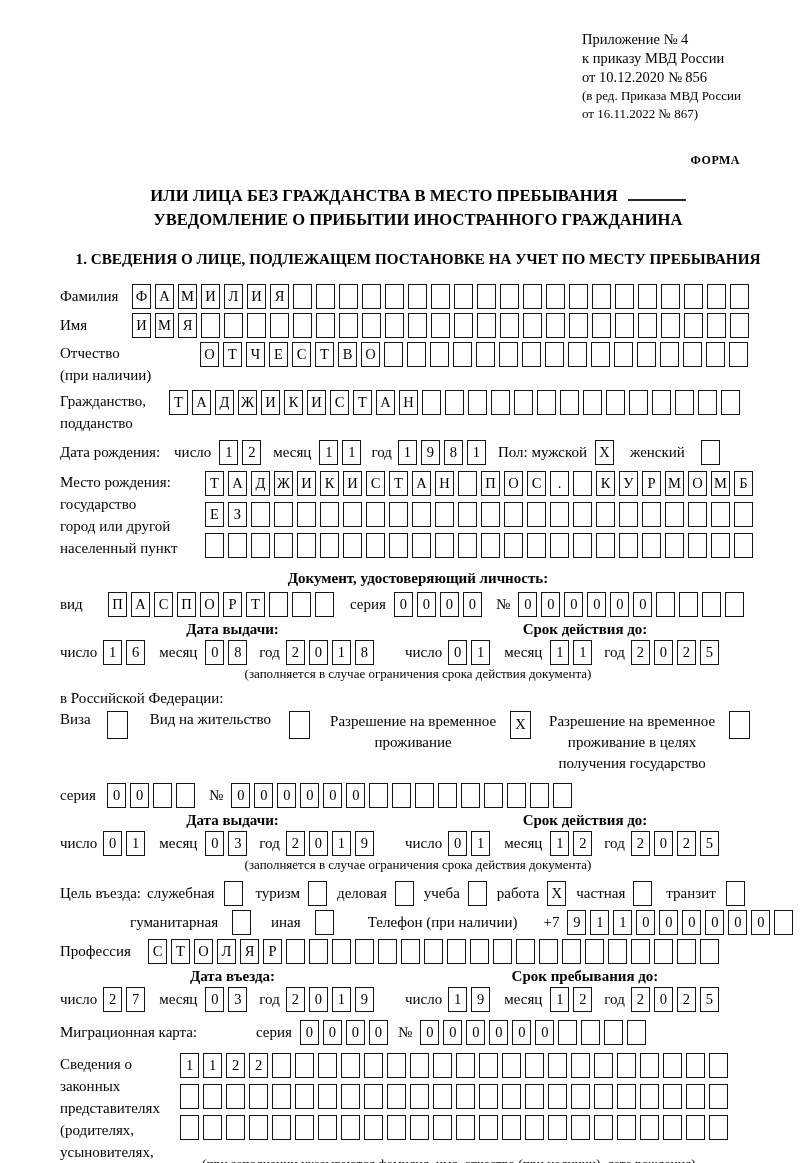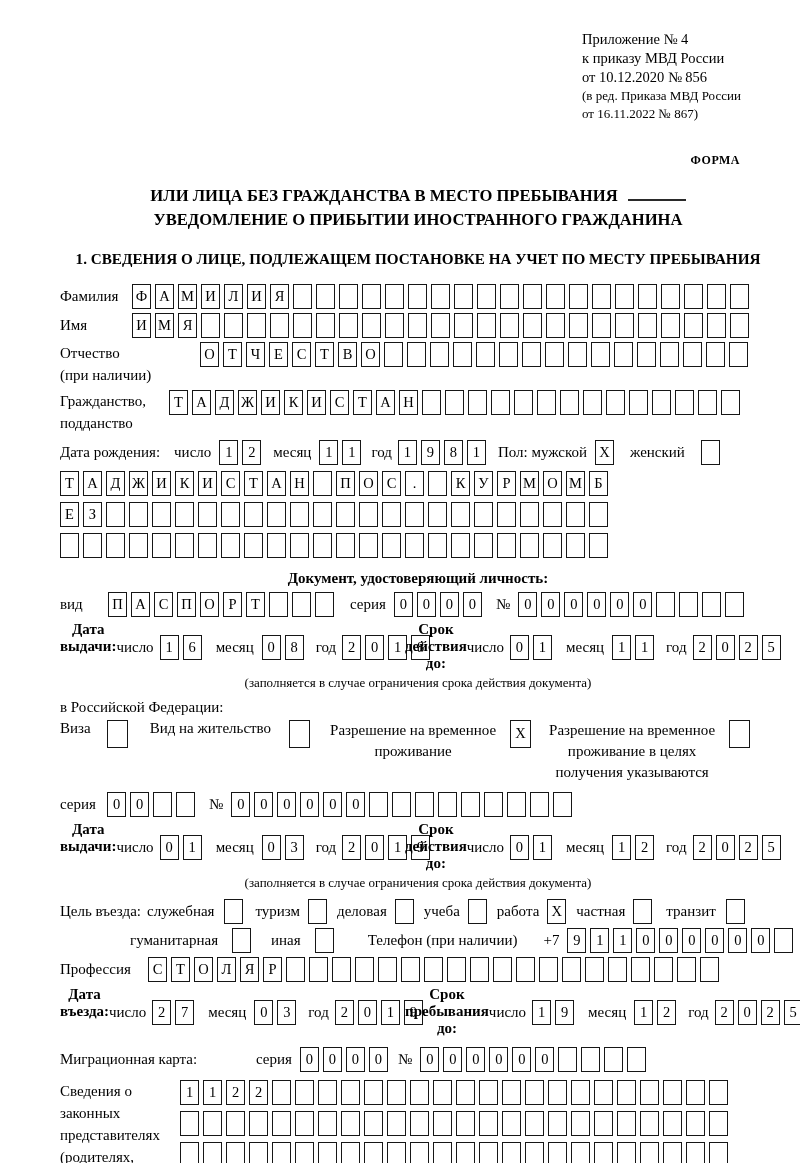--- a/index.html
+++ b/index.html
@@ -41,21 +41,21 @@
   .chkbig .cb { width:21px; height:28px; line-height:25px; }
 
   .ml6{margin-left:6px;} .ml8{margin-left:8px;} .ml10{margin-left:10px;} .ml12{margin-left:12px;}
   .ml14{margin-left:14px;} .ml16{margin-left:16px;} .ml18{margin-left:18px;}
 
   
   .center-bold { text-align:center; font-weight:bold; margin:6px 0 5px 0; }
 
   
   .datepair { display:flex; margin-top:2px; }
-  .dcol { display:flex; }
+  .dcol { display:flex; flex-direction:column; }
   .dcol.left { width:345px; }
   .dcol.right { width:360px; }
   .dhead { text-align:center; font-weight:bold; margin-bottom:2px; }
   .dline { display:flex; align-items:center; }
   .dlbl { flex:0 0 auto; }
   .note-right { text-align:center; font-size:13px; margin:1px 0 8px 0; }
 
   .intro { margin:3px 0; }
 
   .permit-label { display:inline-flex; flex-direction:column; text-align:center; line-height:1.42; }
@@ -240,20 +240,26 @@
     <span class="boxes ml8">
         <span class="cb">X</span>
       </span>
     <span class="lbl ml12">женский</span>
     <span class="boxes ml16">
         <span class="cb"></span>
       </span>
   </div>
 
   <div class="frow top" style="margin-top:6px;">
+    <span class="lblcol w145">
+      <span>Место рождения:</span>
+      <span>государство</span>
+      <span>город или другой</span>
+      <span>населенный пункт</span>
+    </span>
     <span class="vstack">
       <span class="boxes">
           <span class="cb">Т</span>
           <span class="cb">А</span>
           <span class="cb">Д</span>
           <span class="cb">Ж</span>
           <span class="cb">И</span>
           <span class="cb">К</span>
           <span class="cb">И</span>
           <span class="cb">С</span>
@@ -429,21 +435,21 @@
     <span class="permit-label ml16">
       <span>Разрешение на временное</span>
       <span>проживание</span>
     </span>
     <span class="boxes chkbig ml14">
         <span class="cb">X</span>
       </span>
     <span class="permit-label ml14">
       <span>Разрешение на временное</span>
       <span>проживание в целях</span>
-      <span>получения указываются</span>
+      <span>получения государство</span>
     </span>
     <span class="boxes chkbig ml14">
         <span class="cb"></span>
       </span>
   </div>
 
   <div class="frow">
     <span class="lbl" style="width:47px;">серия</span>
     <span class="boxes">
         <span class="cb">0</span>

